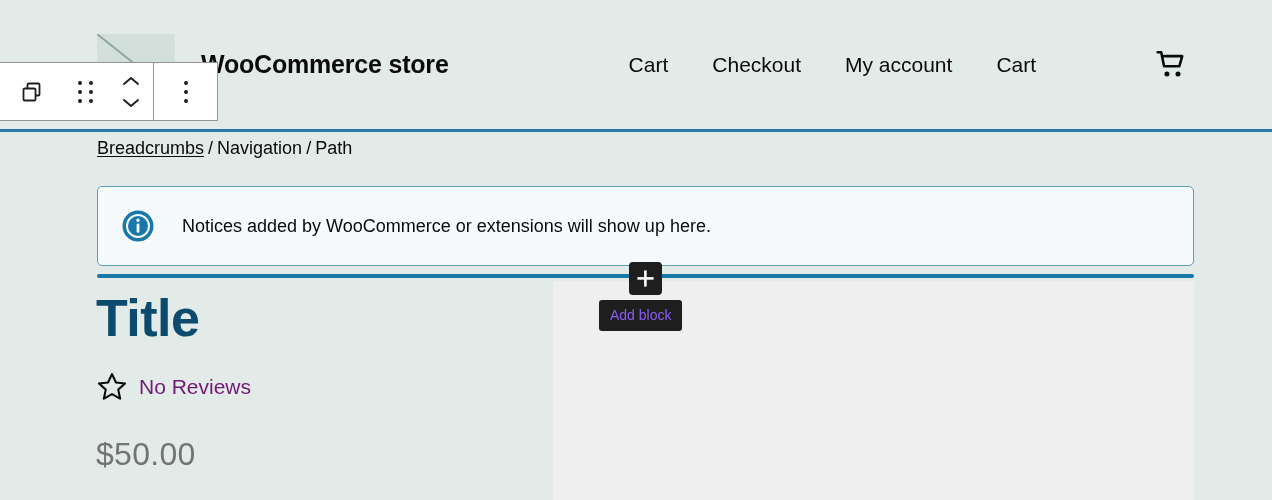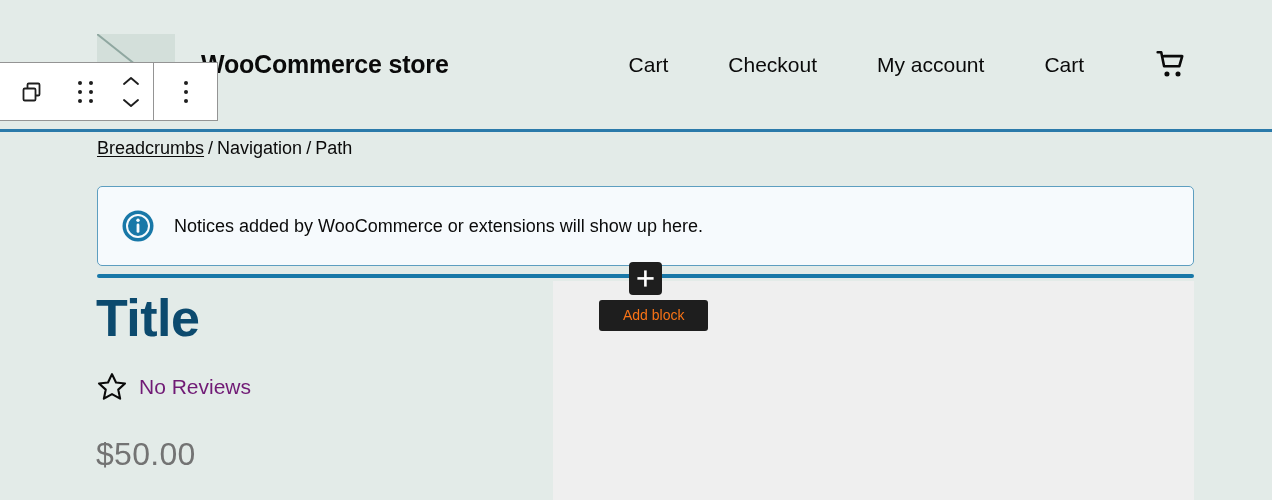--- a/index.html
+++ b/index.html
@@ -68,21 +68,21 @@
     font-weight: bold;
     color: #0a0a0a;
     letter-spacing: -0.2px;
     margin-left: 26px;
     white-space: nowrap;
   }
 
   .main-nav {
     display: flex;
     align-items: center;
-    gap: 60px;
+    gap: 44px;
     margin-left: 180px;
   }
   .nav-link {
     font-size: 21px;
     color: #0a0a0a;
     text-decoration: none;
     white-space: nowrap;
   }
 
   .cart-icon-btn {
@@ -124,20 +124,21 @@
     left: 97px;
     top: 186px;
     width: 1097px;
     height: 80px;
     background: #f6fafd;
     border: 1px solid #5d9ec0;
     border-radius: 5px;
     display: flex;
     align-items: center;
     padding-left: 23px;
+    gap: 8px;
   }
   .notice-icon { flex: 0 0 auto; display: block; }
   .notice-text {
     margin-left: 19px;
     font-size: 18px;
     color: #0a0a0a;
     white-space: nowrap;
   }
 
   
@@ -166,23 +167,23 @@
     justify-content: center;
     cursor: pointer;
     z-index: 6;
   }
 
   .add-block-tooltip {
     position: absolute;
     left: 599px;
     top: 300px;
     background: #1e1e1e;
-    color: #f97316;
+    color: #8b5cf6;
     font-size: 14px;
-    padding: 7px 24px 8px;
+    padding: 7px 11px 8px;
     border-radius: 3px;
     white-space: nowrap;
     z-index: 6;
   }
 
   
   .product-title {
     position: absolute;
     left: 96px;
     top: 292px;

